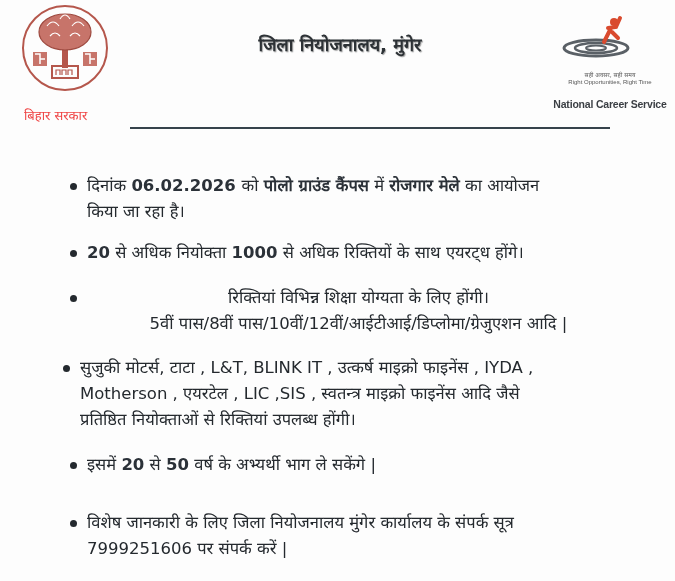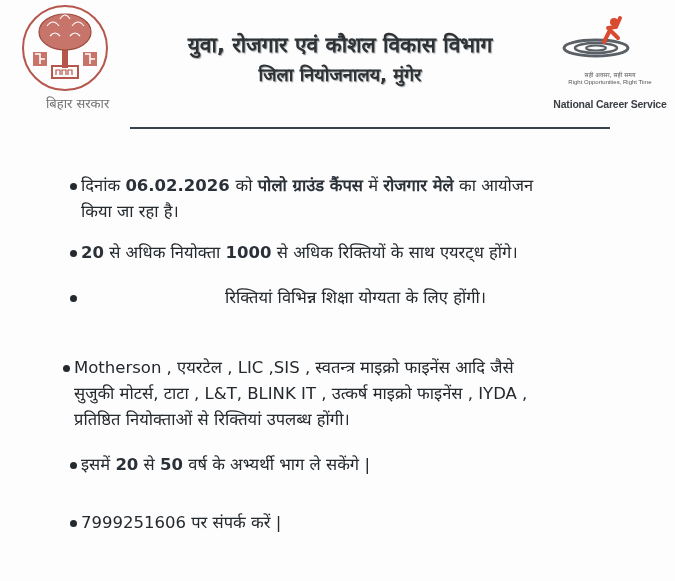--- a/index.html
+++ b/index.html
@@ -6,22 +6,22 @@
     body {
       width: 675px; height: 581px; overflow: hidden;
       background: #fdfdfd;
       font-family: "DejaVu Sans", sans-serif;
       color: #1f2328;
       position: relative;
     }
     .header { position: absolute; left: 0; top: 0; width: 675px; height: 130px; }
     .bihar-logo { position: absolute; left: 20px; top: 4px; width: 90px; height: 88px; }
     .bihar-caption {
-      position: absolute; left: 24px; top: 94px;
-      font-family: "DejaVu Serif", serif; font-size: 13px; color: #737373; margin-left: 22px;
+      position: absolute; left: 24px; top: 106px;
+      font-family: "DejaVu Serif", serif; font-size: 13px; color: #ef4444;
     }
     .title-block {
       position: absolute; left: 150px; top: 30px; width: 380px;
       text-align: center; font-weight: bold; color: #2d3236;
       text-shadow: 1px 1px 1px rgba(0,0,0,0.35);
     }
     .title-line1 { font-size: 21px; line-height: 30px; }
     .title-line2 { font-size: 18px; line-height: 30px; }
     .ncs-logo { position: absolute; left: 556px; top: 14px; width: 110px; height: 45px; }
     .ncs-name {
@@ -45,21 +45,21 @@
       position: absolute; left: 0; top: 0; width: 675px;
     }
     .bullet-item {
       position: absolute; left: 70px; width: 560px;
       font-size: 16.5px; line-height: 26px; color: #24292e;
     }
     .bullet-dot {
       position: absolute; left: 0; top: 10px; width: 7px; height: 7px;
       border-radius: 50%; background: #24292e;
     }
-    .bullet-text { margin-left: 11px; }
+    .bullet-text { margin-left: 17px; }
     .b { font-weight: bold; color: #2b3138; }
     .line { display: block; white-space: nowrap; }
   </style>
 </head>
 <body>
 
 <div class="header">
   <svg class="bihar-logo" viewBox="0 0 90 88">
     <circle cx="45" cy="44" r="42" fill="none" stroke="#b5574c" stroke-width="2"></circle>
     <rect x="42" y="38" width="6" height="26" fill="#b5574c"></rect>
@@ -68,21 +68,20 @@
     <rect x="32" y="62" width="26" height="12" fill="none" stroke="#b5574c" stroke-width="2"></rect>
     <path d="M36 71 v-5 h4 v5 M42 71 v-5 h4 v5 M48 71 v-5 h4 v5" stroke="#b5574c" stroke-width="1.2" fill="none"></path>
     <rect x="13" y="48" width="14" height="14" fill="#c7746a"></rect>
     <path d="M15 50 h5 v5 h5 M20 55 v5" stroke="#fff" stroke-width="1.5" fill="none"></path>
     <rect x="63" y="48" width="14" height="14" fill="#c7746a"></rect>
     <path d="M65 50 h5 v5 h5 M70 55 v5" stroke="#fff" stroke-width="1.5" fill="none"></path>
   </svg>
   <div class="bihar-caption">बिहार सरकार</div>
 
   <div class="title-block">
-    <div class="title-line1">युवा, रोजगार एवं कौशल विकास विभाग</div>
     <div class="title-line2">जिला नियोजनालय, मुंगेर</div>
   </div>
 
   <svg class="ncs-logo" viewBox="0 0 110 45">
     <ellipse cx="40" cy="34" rx="32" ry="8" fill="none" stroke="#5a6066" stroke-width="3"></ellipse>
     <ellipse cx="40" cy="34" rx="21" ry="5" fill="none" stroke="#5a6066" stroke-width="2.5"></ellipse>
     <ellipse cx="40" cy="34" rx="10" ry="2.5" fill="none" stroke="#5a6066" stroke-width="2"></ellipse>
     <circle cx="58" cy="8" r="4" fill="#d94a2e"></circle>
     <path d="M52 14 L60 13 L64 4 M55 14 L48 28 M56 18 L62 24" stroke="#d94a2e" stroke-width="4" stroke-linecap="round" fill="none"></path>
   </svg>
@@ -110,40 +109,42 @@
       <span class="line">
         <span class="b">20</span><span> से अधिक नियोक्ता </span><span class="b">1000</span><span> से अधिक रिक्तियों के साथ एयरट्ध होंगे।</span>
       </span>
     </div>
   </div>
 
   <div class="bullet-item" style="top:285px;text-align:center;">
     <span class="bullet-dot"></span>
     <div class="bullet-text">
       <span class="line"><span>रिक्तियां विभिन्न शिक्षा योग्यता के लिए होंगी।</span></span>
+      <span class="line"><span>5वीं पास/8वीं पास/10वीं/12वीं/आईटीआई/डिप्लोमा/ग्रेजुएशन आदि |</span></span>
     </div>
   </div>
 
   <div class="bullet-item" style="top:355px; left:63px;">
     <span class="bullet-dot"></span>
     <div class="bullet-text">
+      <span class="line"><span>सुजुकी मोटर्स, टाटा , L&amp;T, BLINK IT , उत्कर्ष माइक्रो फाइनेंस , IYDA ,</span></span>
       <span class="line"><span>Motherson , एयरटेल , LIC ,SIS , स्वतन्त्र माइक्रो फाइनेंस आदि जैसे</span></span>
-      <span class="line"><span>सुजुकी मोटर्स, टाटा , L&amp;T, BLINK IT , उत्कर्ष माइक्रो फाइनेंस , IYDA ,</span></span>
       <span class="line"><span>प्रतिष्ठित नियोक्ताओं से रिक्तियां उपलब्ध होंगी।</span></span>
     </div>
   </div>
 
   <div class="bullet-item" style="top:452px;">
     <span class="bullet-dot"></span>
     <div class="bullet-text">
       <span class="line">
         <span>इसमें </span><span class="b">20</span><span> से </span><span class="b">50</span><span> वर्ष के अभ्यर्थी भाग ले सकेंगे |</span>
       </span>
     </div>
   </div>
 
   <div class="bullet-item" style="top:510px;">
     <span class="bullet-dot"></span>
     <div class="bullet-text">
+      <span class="line"><span>विशेष जानकारी के लिए जिला नियोजनालय मुंगेर कार्यालय के संपर्क सूत्र</span></span>
       <span class="line"><span>7999251606 पर संपर्क करें |</span></span>
     </div>
   </div>
 </div>
 
 </body></html>

